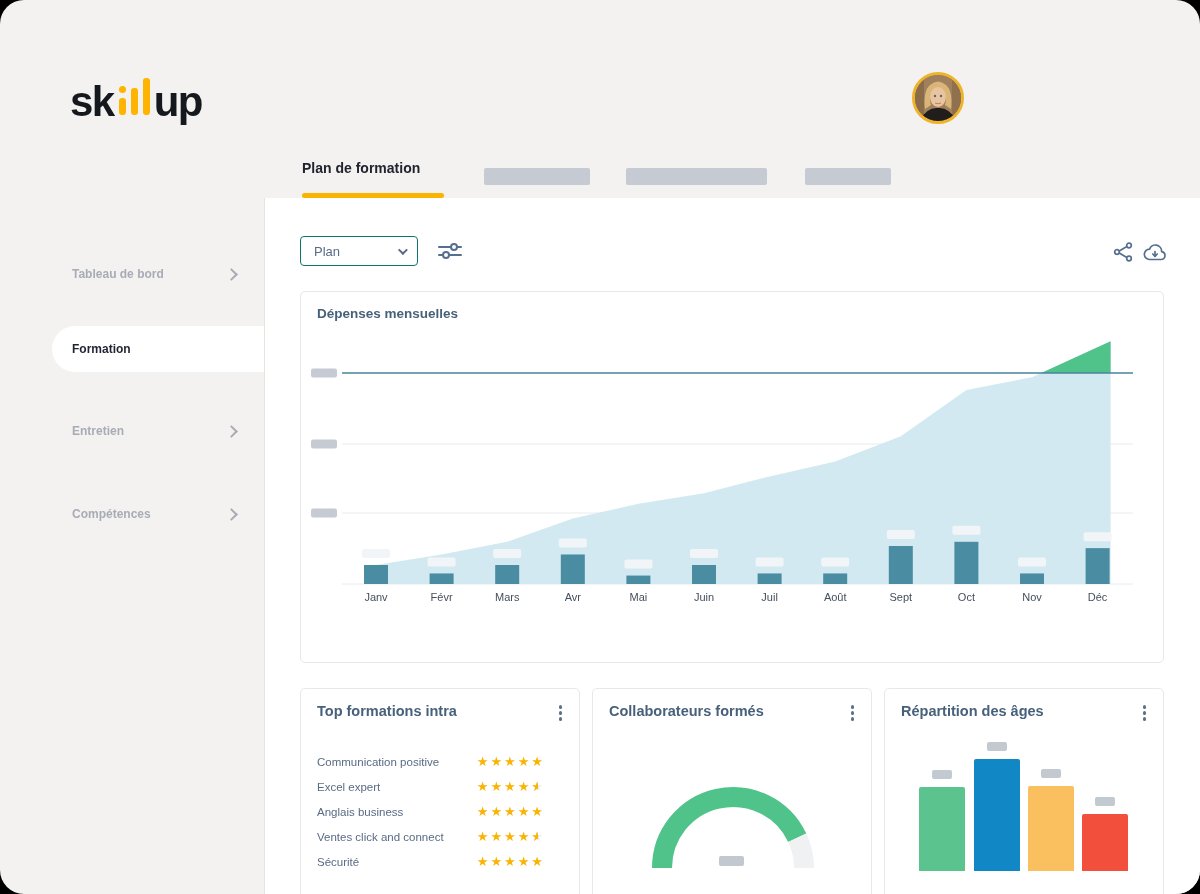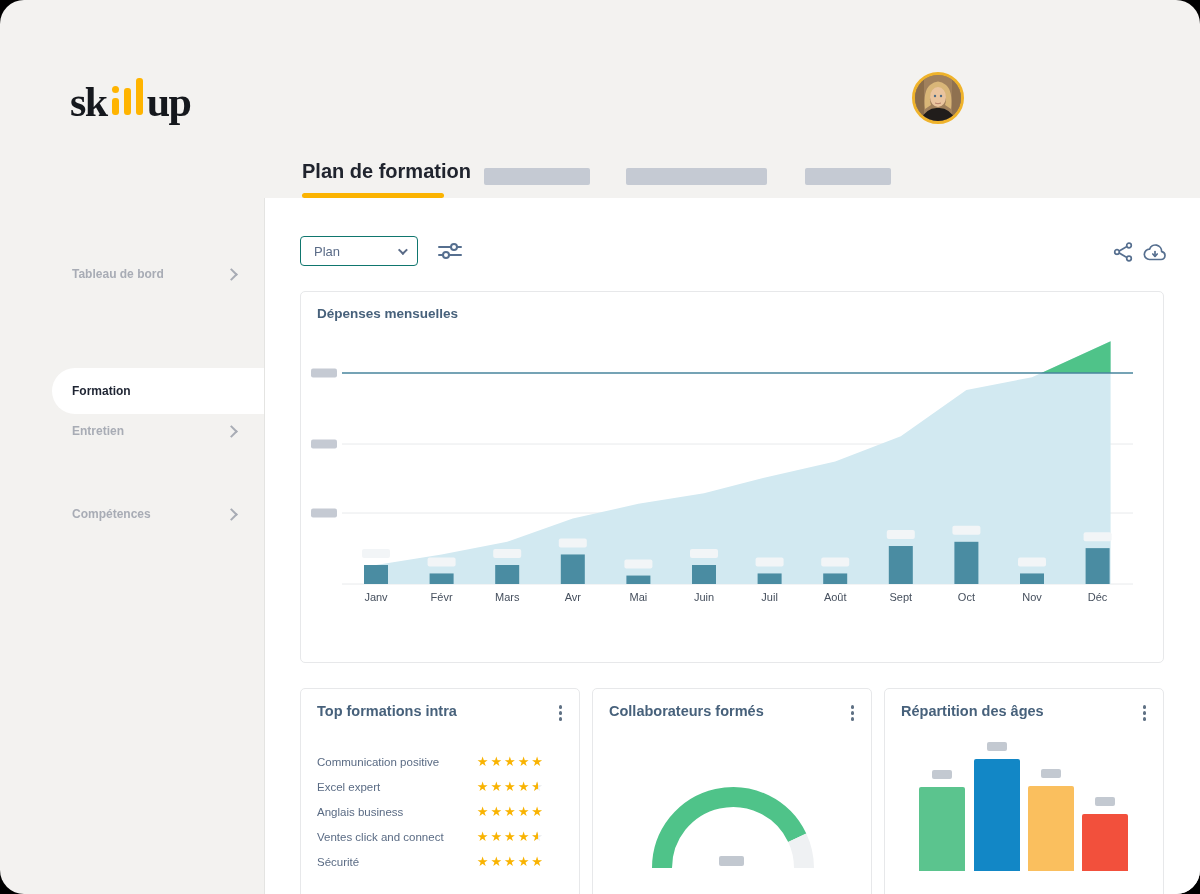--- a/index.html
+++ b/index.html
@@ -1,42 +1,42 @@
 <!DOCTYPE html>
 <html><head>
 <meta charset="utf-8">
 <style>
   html,body{margin:0;padding:0;background:#000;}
   *{box-sizing:border-box;font-family:"Liberation Sans","DejaVu Sans",sans-serif;}
   .window{position:relative;width:1200px;height:894px;background:#f3f2f0;border-radius:24px;overflow:hidden;}
 
   
   .logo{position:absolute;left:70px;top:74px;display:flex;align-items:flex-end;height:48px;cursor:pointer;}
-  .logo-txt{font-size:42px;font-weight:700;color:#15181d;letter-spacing:-1.5px;line-height:40px;font-family:Liberation Serif, serif;}
+  .logo-txt{font-size:42px;font-weight:700;color:#15181d;letter-spacing:-1.5px;line-height:40px;}
   .logo-bars{position:relative;display:flex;align-items:flex-end;gap:5px;height:37px;margin:0 4px 7px 5px;}
   .logo-bars .b{width:7px;background:#ffb400;border-radius:3px;}
   .b1{height:17px;} .b2{height:27px;} .b3{height:37px;}
   .logo-dot{position:absolute;left:0;bottom:22px;width:7px;height:7px;border-radius:50%;background:#ffb400;}
 
   .user{position:absolute;left:912px;top:72px;display:flex;align-items:center;gap:20px;cursor:pointer;}
   .avatar{width:52px;height:52px;border-radius:50%;border:3px solid #efb32b;overflow:hidden;background:#9a7b5a;flex:0 0 auto;}
   .user-name{font-size:15px;font-weight:700;color:#3c4149;line-height:20px;}
   .user-role{font-size:14px;font-weight:700;color:#3c4149;line-height:20px;}
 
   
-  .tab-active{position:absolute;left:302px;top:160px;font-size:20px;font-weight:700;color:#20242e;cursor:pointer;}
+  .tab-active{position:absolute;left:302px;top:160px;font-size:14px;font-weight:700;color:#20242e;cursor:pointer;}
   .tab-underline{position:absolute;left:302px;top:193px;width:142px;height:5px;border-radius:3px;background:#fbb301;}
   .skel{position:absolute;top:168px;height:17px;border-radius:2px;background:#c5cad3;cursor:pointer;}
   .skel1{left:484px;width:106px;} .skel2{left:626px;width:141px;} .skel3{left:805px;width:86px;}
 
   
   .content{position:absolute;left:264px;top:198px;width:936px;height:696px;background:#fff;border-left:1px solid #e4e4e2;}
   .side-item{position:absolute;left:0;width:264px;height:46px;display:flex;align-items:center;cursor:pointer;}
   .side-label{margin-left:72px;font-size:12px;font-weight:700;color:#a8acb5;}
-  .side-item.active{left:52px;width:212px;background:#fff;border-radius:24px 0 0 24px;margin-top:42px;}
+  .side-item.active{left:52px;width:212px;background:#fff;border-radius:24px 0 0 24px;}
   .side-item.active .side-label{margin-left:20px;color:#1e2432;}
   .chev{position:absolute;right:28px;width:9px;height:9px;border-top:2.5px solid #a8acb5;border-right:2.5px solid #a8acb5;transform:rotate(45deg);}
 
   
   .select{position:absolute;left:300px;top:236px;width:118px;height:30px;background:#fff;border:1px solid #0f766e;border-radius:4px;display:flex;align-items:center;justify-content:space-between;padding:0 12px 0 13px;cursor:pointer;}
   .select-val{font-size:13px;color:#5a6b87;}
   .select-chev{width:7px;height:7px;border-bottom:2px solid #5a6b87;border-right:2px solid #5a6b87;transform:rotate(45deg) translateY(-2px);}
   .icon-btn{position:absolute;cursor:pointer;line-height:0;}
 
   

